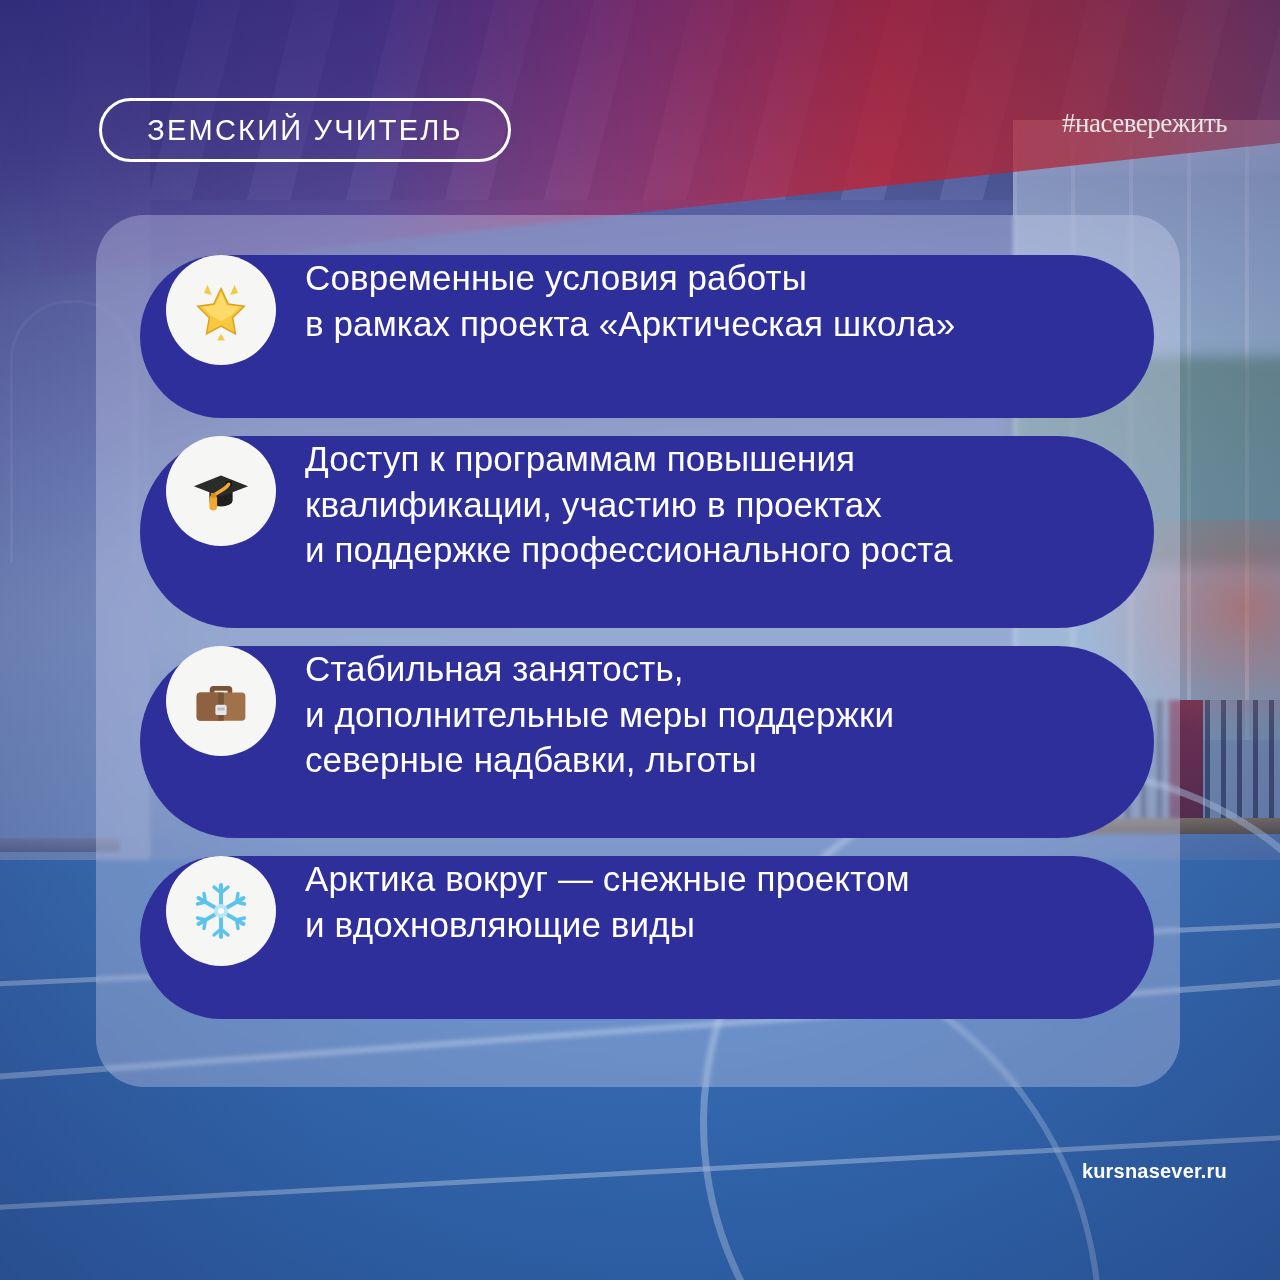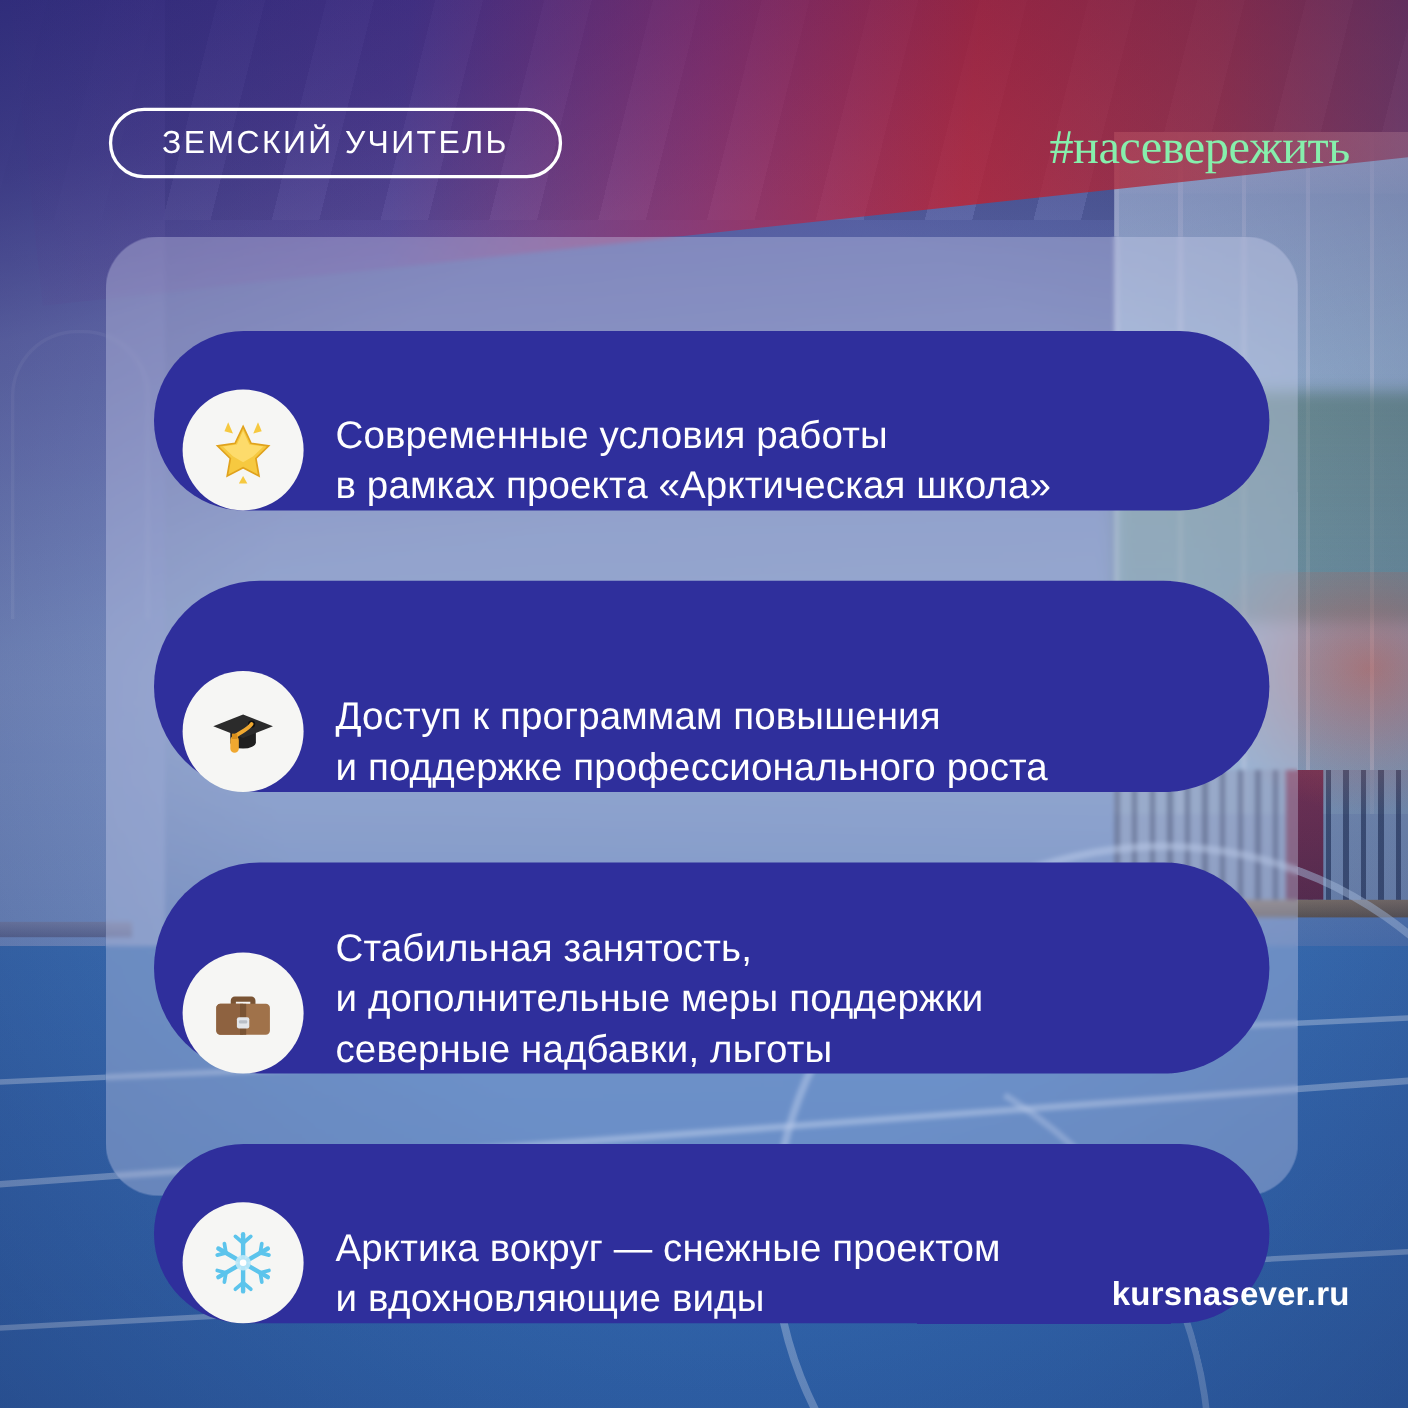--- a/index.html
+++ b/index.html
@@ -197,23 +197,23 @@
   .brand-pill span {
     color: #ffffff;
     font-size: 29px;
     letter-spacing: 2.2px;
     font-weight: 400;
     white-space: nowrap;
   }
   .hashtag {
     position: absolute;
     right: 86px; top: 108px;
-    color: #86efac;
+    color: #e5e5e5;
     font-family: "Liberation Serif", "DejaVu Serif", serif;
-    font-size: 44px;
+    font-size: 27px;
     font-weight: 400;
     letter-spacing: -0.5px;
     white-space: nowrap;
   }
 
   
   .panel {
     position: absolute;
     left: 96px; top: 215px;
     width: 1084px; height: 872px;
@@ -225,27 +225,26 @@
     position: absolute;
     left: 140px; top: 255px;
     width: 1014px;
     display: flex;
     flex-direction: column;
     gap: 18px;
   }
   .card {
     position: relative;
     display: flex;
-    align-items: flex-end;
+    align-items: flex-start;
     background: #2f2f9c;
     border-radius: 100px;
     padding: 0 34px 0 26px;
     box-sizing: border-box;
     min-height: 163px;
-    margin-top: 46px;
   }
   .card-1 { min-height: 163px; }
   .card-2 { min-height: 192px; }
   .card-3 { min-height: 192px; }
   .card-4 { min-height: 163px; }
 
   .icon-badge {
     flex: 0 0 auto;
     width: 110px; height: 110px;
     border-radius: 50%;
@@ -272,21 +271,21 @@
     font-size: 26px;
     font-weight: bold;
     line-height: 1.35;
     letter-spacing: .2px;
   }
   .footer-left .ln { display: block; white-space: nowrap; }
   .footer-url {
     position: absolute;
     right: 86px; top: 1160px;
     color: #ffffff;
-    font-size: 30px;
+    font-size: 20px;
     font-weight: bold;
     letter-spacing: .2px;
     white-space: nowrap;
   }
 </style>
 </head>
 <body>
 
 <div id="poster">
 
@@ -343,20 +342,21 @@
           <path d="M20 30 h24 v12 a12 6 0 0 1 -24 0 z" fill="#1f1f1f"></path>
           <polygon points="32,16 60,27 32,38 4,27" fill="#2b2b2b"></polygon>
           <circle cx="40" cy="25" r="3.4" fill="#111"></circle>
           <path d="M40 25 C36 31, 28 33, 24 37" stroke="#f0a830" stroke-width="3.6" fill="none" stroke-linecap="round"></path>
           <rect x="20" y="36" width="8" height="16" rx="4" fill="#f0a830"></rect>
           <rect x="21.5" y="34" width="5" height="5" fill="#d88f1c"></rect>
         </svg>
       </div>
       <div class="card-text">
         <span class="ln">Доступ к программам повышения</span>
+        <span class="ln">квалификации, участию в проектах</span>
         <span class="ln">и поддержке профессионального роста</span>
       </div>
     </div>
 
     <div class="card card-3">
       <div class="icon-badge">
         <svg width="60" height="60" viewBox="0 0 64 64">
           <path d="M24 16 h16 a4 4 0 0 1 4 4 v4 h-5 v-3 h-14 v3 h-5 v-4 a4 4 0 0 1 4 -4 z" fill="#7a5434"></path>
           <rect x="6" y="23" width="52" height="30" rx="4" fill="#a0724a"></rect>
           <path d="M6 27 a4 4 0 0 1 4 -4 h22 v30 h-22 a4 4 0 0 1 -4 -4 z" fill="#8e6240"></path>

